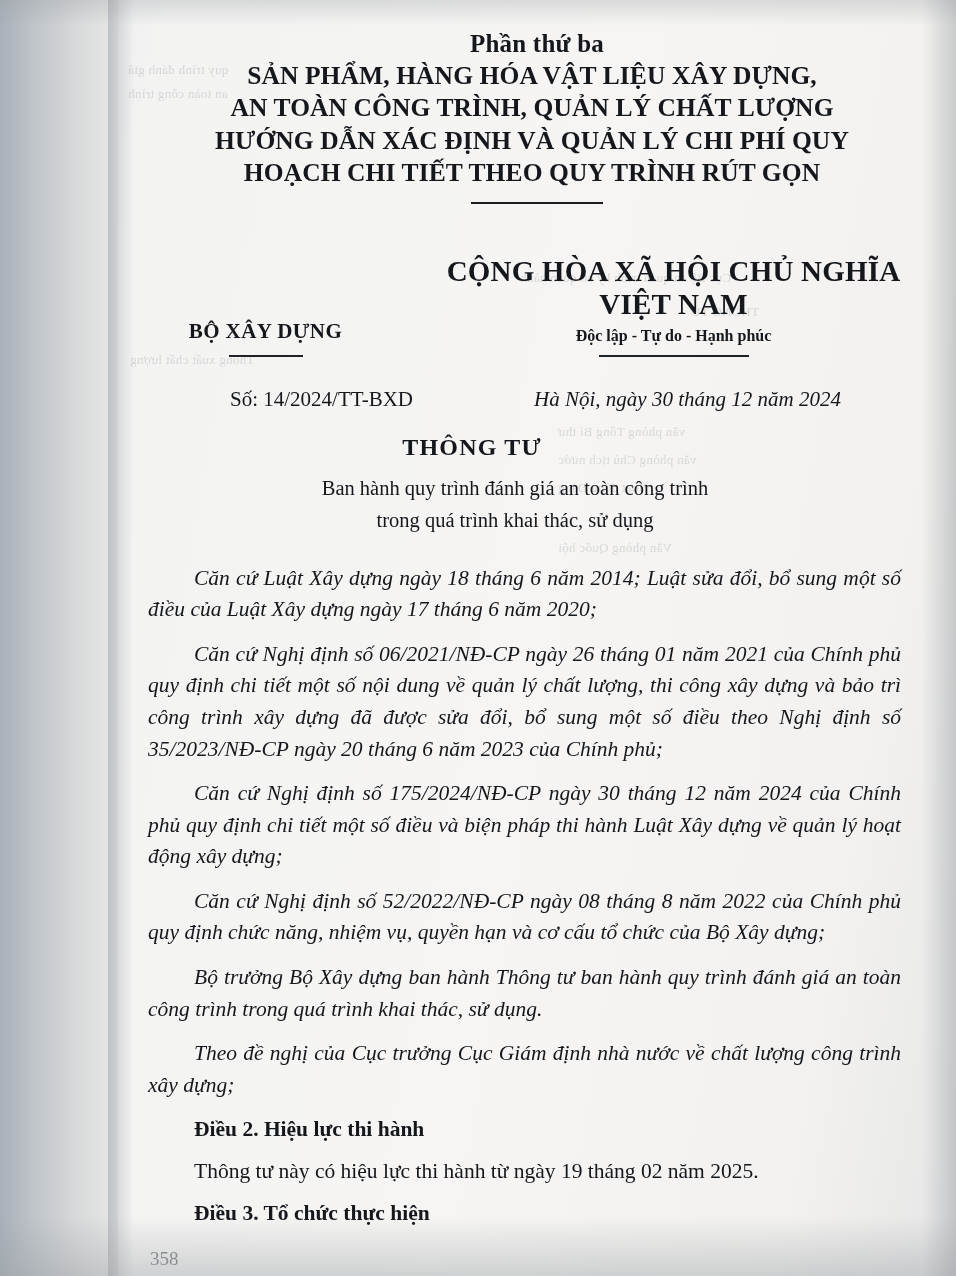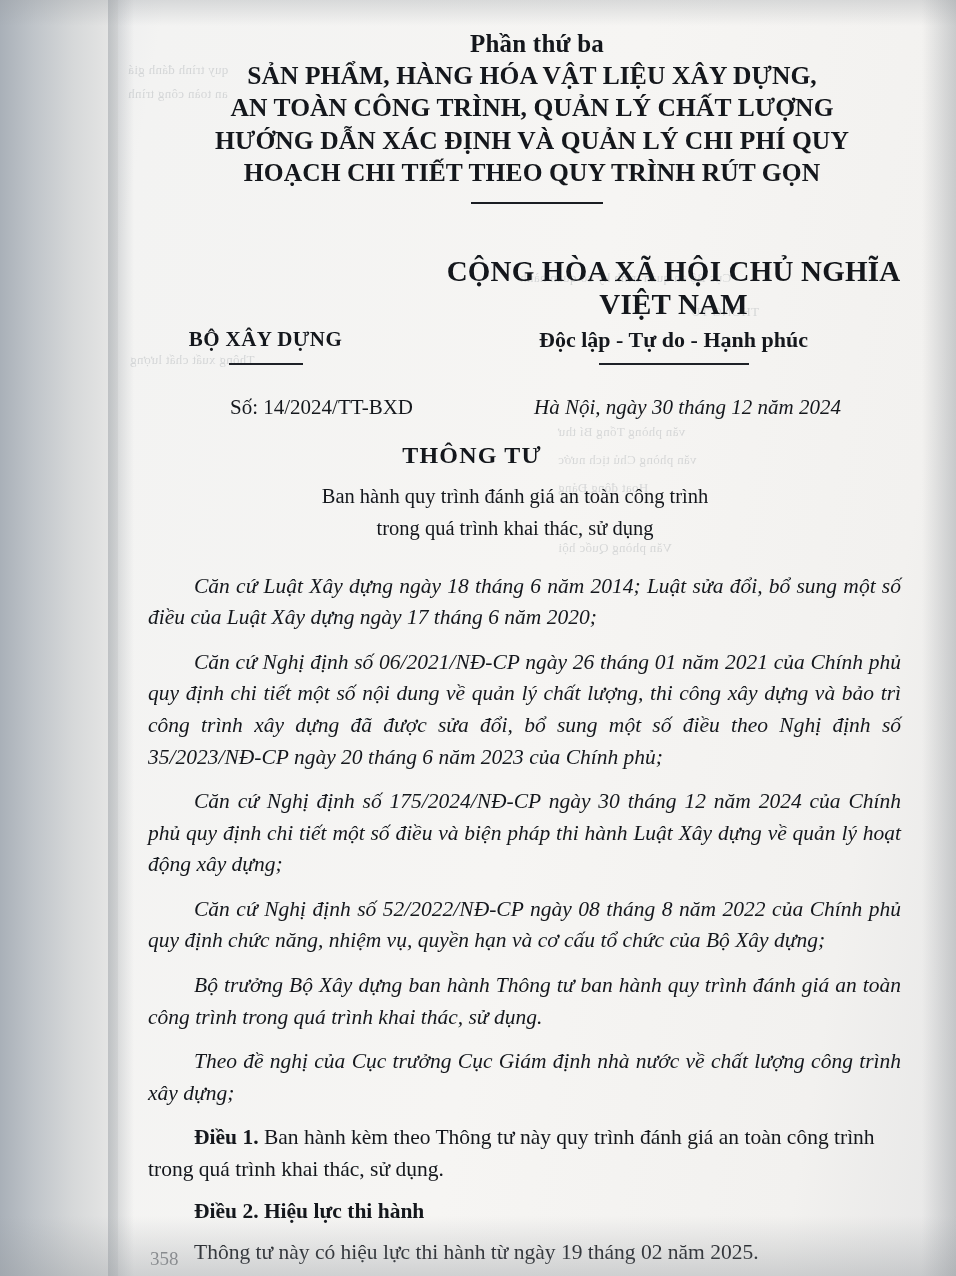--- a/index.html
+++ b/index.html
@@ -128,21 +128,21 @@
     padding-right: 22px;
   }
   .org-right .country {
     font-weight: bold;
     font-size: 29px;
     letter-spacing: .2px;
     font-family: Liberation Serif, serif;
   }
   .org-right .motto {
     font-weight: bold;
-    font-size: 22px;
+    font-size: 16px;
     margin-top: 6px;
   }
   .rule-dotted {
     width: 150px; height: 2px;
     background: #1e2127;
     margin: 10px auto 0 auto;
   }
 
   .meta-row {
     display: flex;
@@ -265,21 +265,20 @@
     </div>
 
     <div class="body-block">
       <p class="para">Căn cứ Luật Xây dựng ngày 18 tháng 6 năm 2014; Luật sửa đổi, bổ sung một số điều của Luật Xây dựng ngày 17 tháng 6 năm 2020;</p>
       <p class="para">Căn cứ Nghị định số 06/2021/NĐ-CP ngày 26 tháng 01 năm 2021 của Chính phủ quy định chi tiết một số nội dung về quản lý chất lượng, thi công xây dựng và bảo trì công trình xây dựng đã được sửa đổi, bổ sung một số điều theo Nghị định số 35/2023/NĐ-CP ngày 20 tháng 6 năm 2023 của Chính phủ;</p>
       <p class="para">Căn cứ Nghị định số 175/2024/NĐ-CP ngày 30 tháng 12 năm 2024 của Chính phủ quy định chi tiết một số điều và biện pháp thi hành Luật Xây dựng về quản lý hoạt động xây dựng;</p>
       <p class="para">Căn cứ Nghị định số 52/2022/NĐ-CP ngày 08 tháng 8 năm 2022 của Chính phủ quy định chức năng, nhiệm vụ, quyền hạn và cơ cấu tổ chức của Bộ Xây dựng;</p>
       <p class="para">Bộ trưởng Bộ Xây dựng ban hành Thông tư ban hành quy trình đánh giá an toàn công trình trong quá trình khai thác, sử dụng.</p>
       <p class="para">Theo đề nghị của Cục trưởng Cục Giám định nhà nước về chất lượng công trình xây dựng;</p>
 
-      <p class="article tight"><b>Điều 1.</b><span> Ban hành kèm theo Thông tư này quy trình đánh giá an toàn công trình trong quá trình khai thác, sử dụng.</span></p>
       <p class="article tight"><b>Điều 2. Hiệu lực thi hành</b></p>
       <p class="article tight"><span>Thông tư này có hiệu lực thi hành từ ngày 19 tháng 02 năm 2025.</span></p>
       <p class="article tight"><b>Điều 3. Tổ chức thực hiện</b></p>
     </div>
 
   </div>
 
   <div class="page-number">358</div>
 
   <div id="edge-top"></div>

